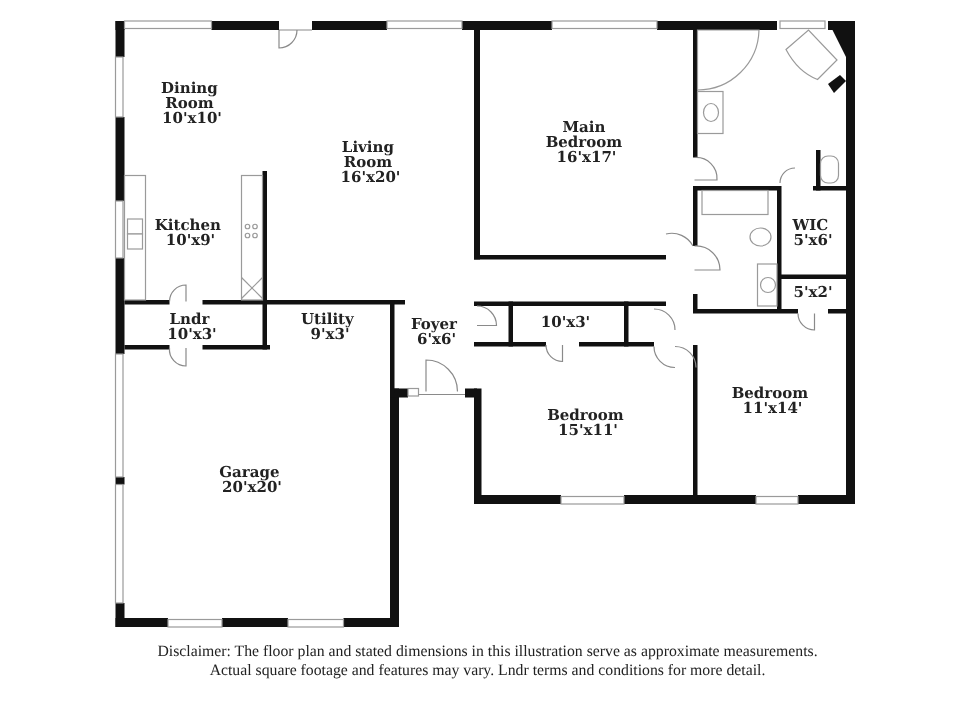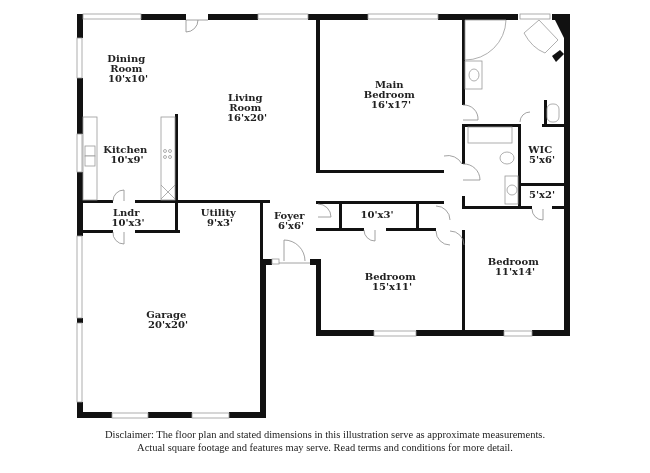--- a/index.html
+++ b/index.html
@@ -203,13 +203,13 @@
       <tspan x="392" y="290">15'x11'</tspan>
     </text>
     <text class="room-label">
       <tspan x="515" y="265">Bedroom</tspan>
       <tspan x="515" y="275">11'x14'</tspan>
     </text>
   </g>
 </svg>
 
 <div class="disclaimer disc1">Disclaimer: The floor plan and stated dimensions in this illustration serve as approximate measurements.</div>
-<div class="disclaimer disc2">Actual square footage and features may serve. Read terms and conditions for more detail.</div>
+<div class="disclaimer disc2">Actual square footage and features may vary. Lndr terms and conditions for more detail.</div>
 
 </body></html>

